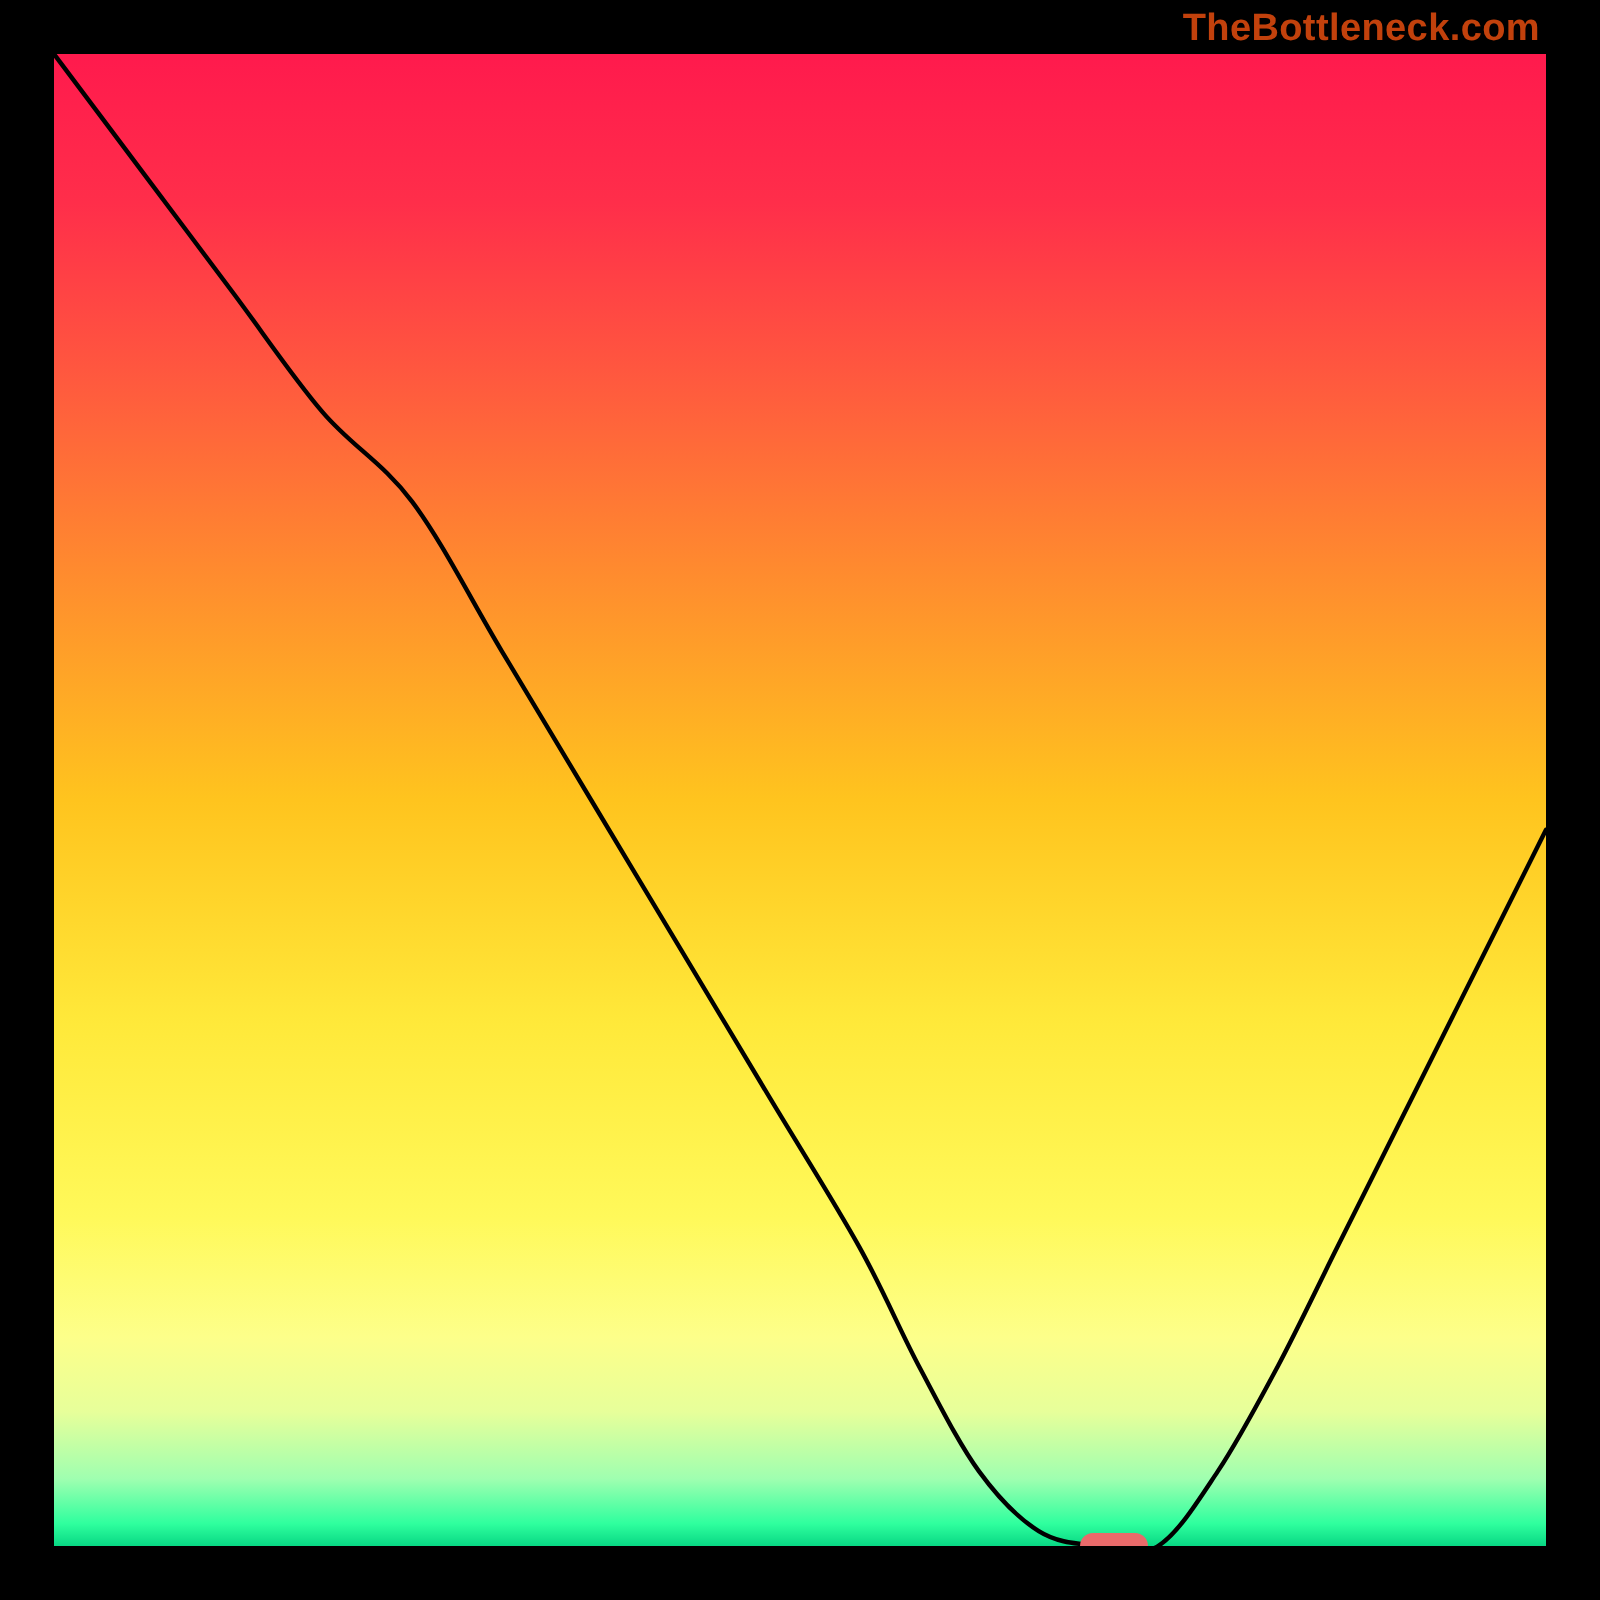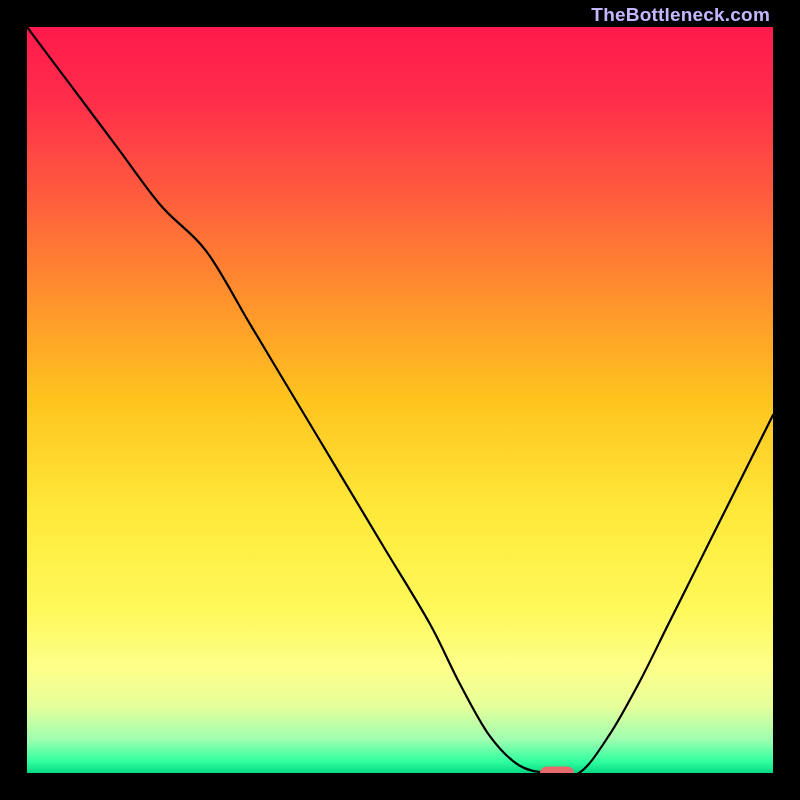--- a/index.html
+++ b/index.html
@@ -41,21 +41,21 @@
     border-radius: 999px;
     transform: translate(-50%, -50%);
   }
   .watermark {
     position: absolute;
     top: 4px;
     right: 30px;
     font-family: Arial, Helvetica, sans-serif;
     font-size: 19px;
     font-weight: 600;
-    color: #c4b5fd;
+    color: #c2410c;
     letter-spacing: 0.2px;
     user-select: none;
   }
 </style>
 </head>
 <body>
 
 <div class="frame">
 
   <div class="watermark">TheBottleneck.com</div>

